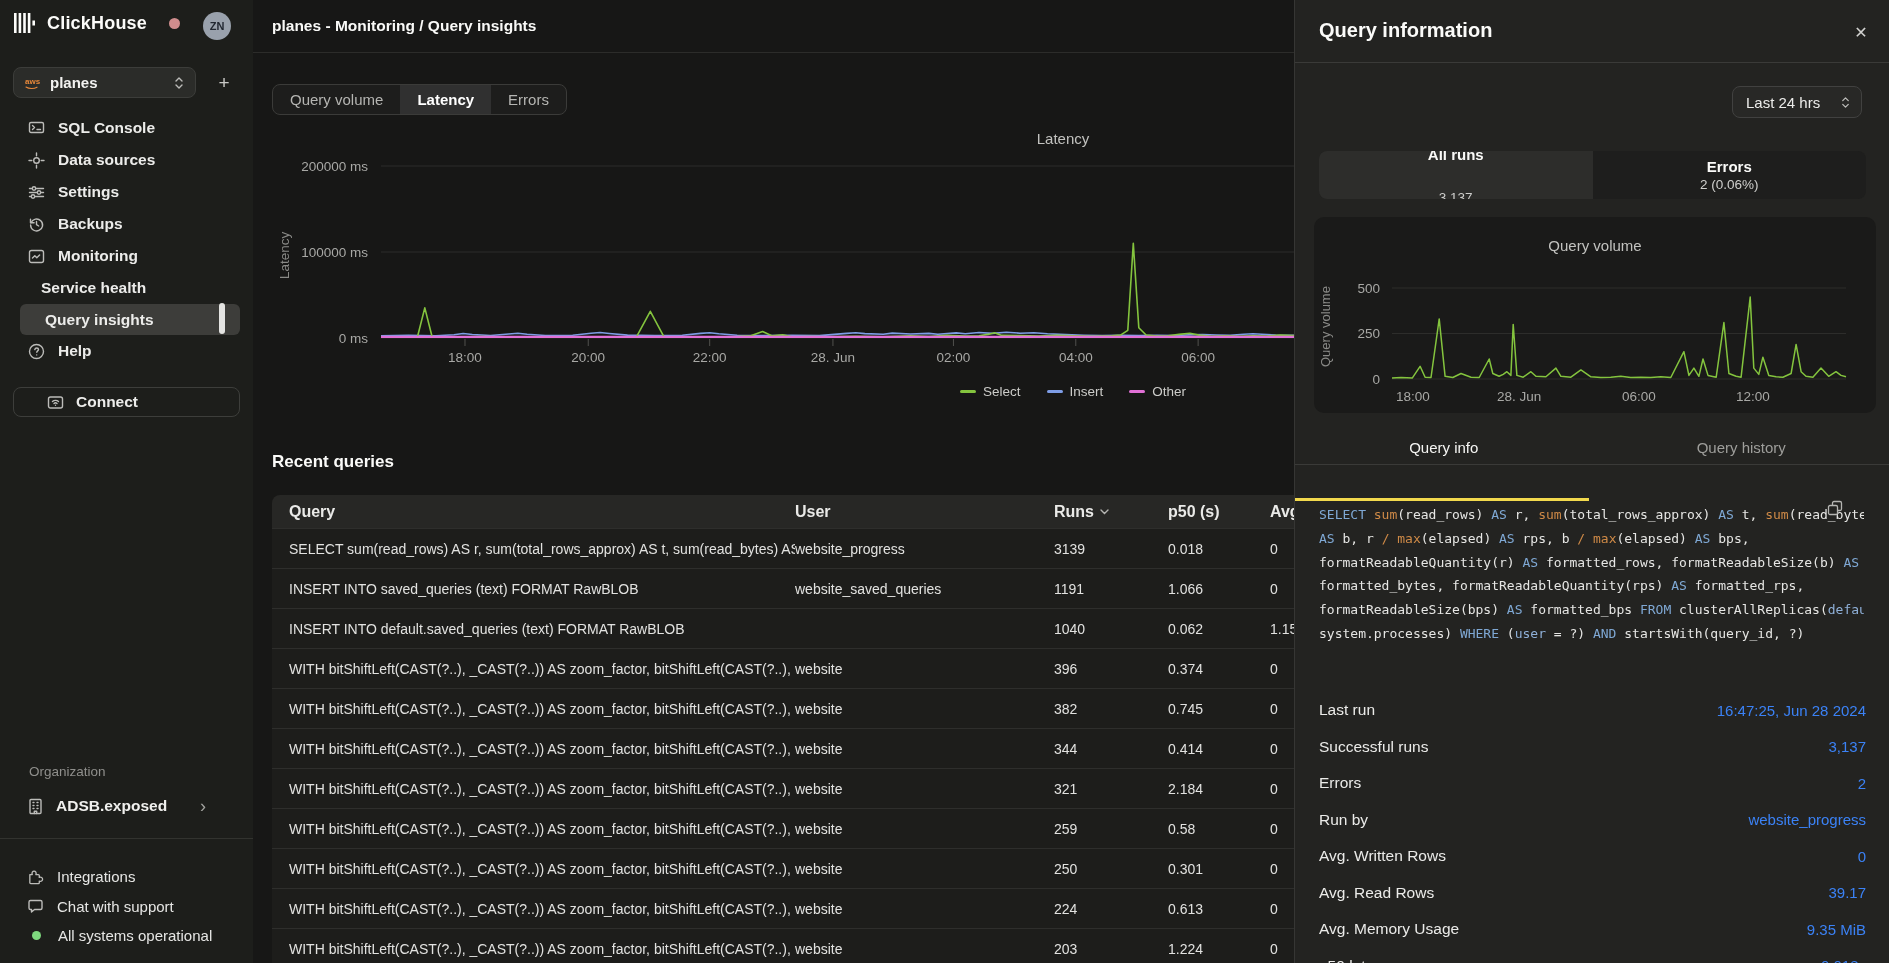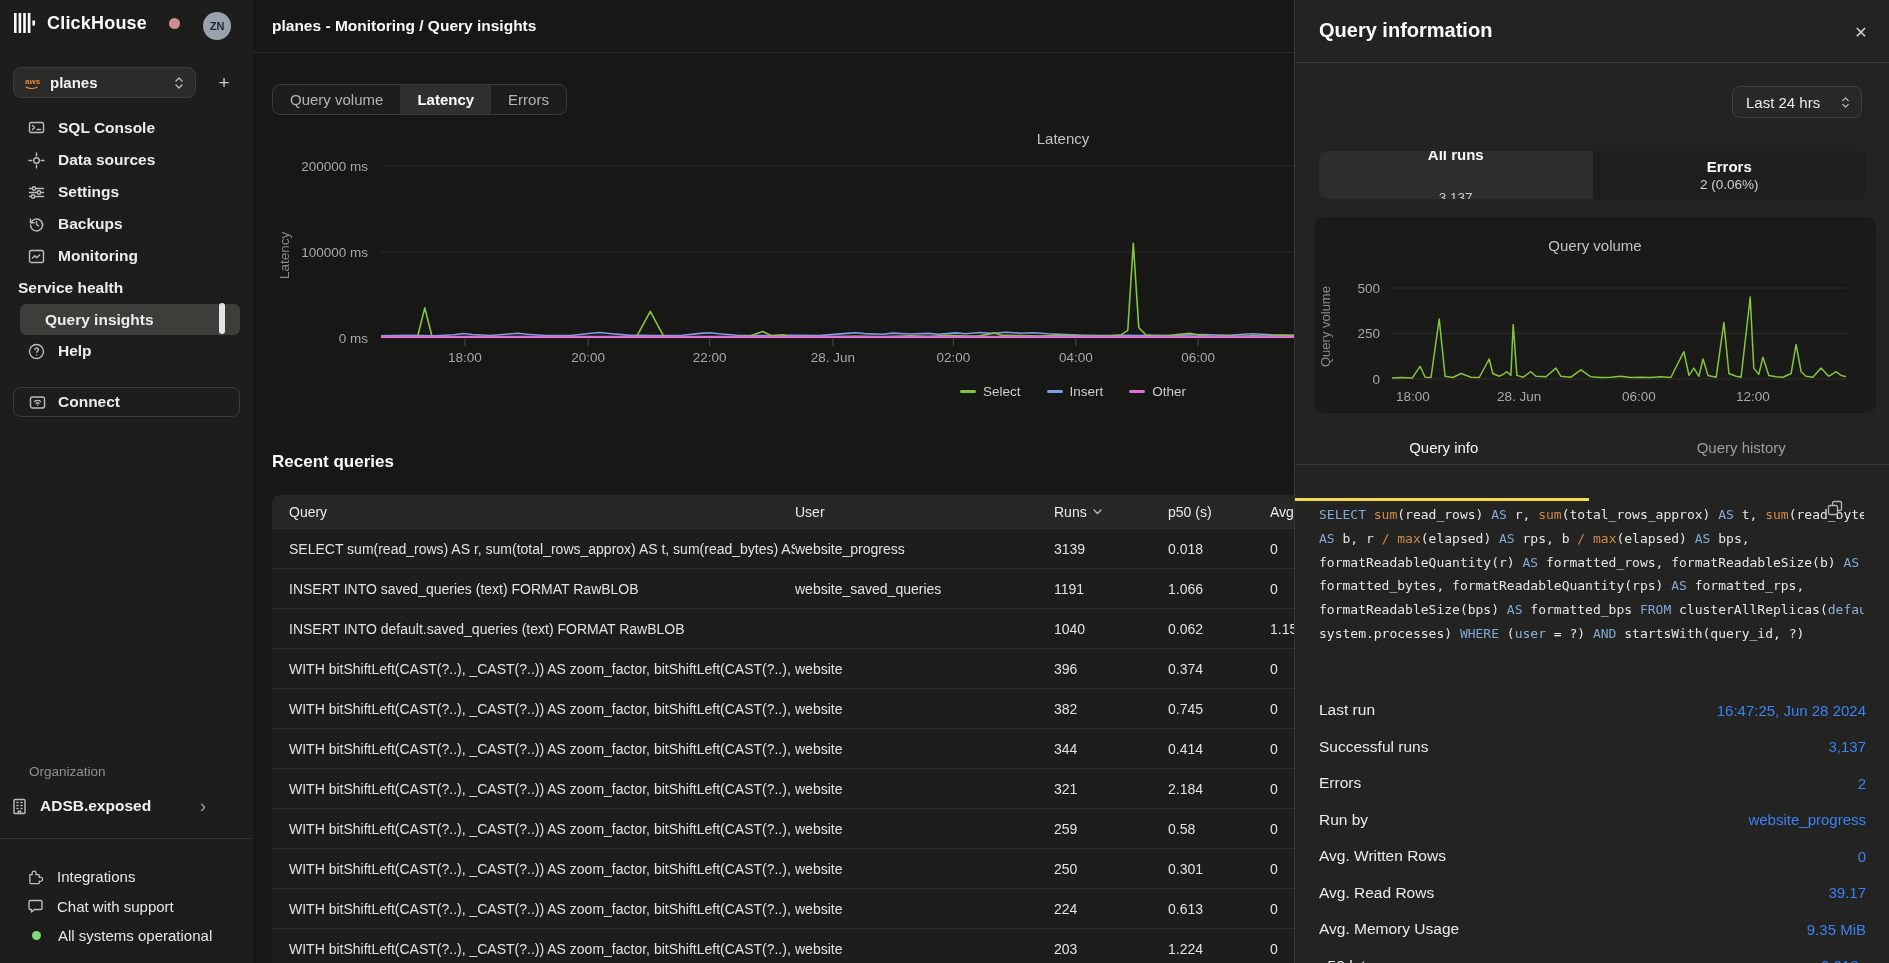--- a/index.html
+++ b/index.html
@@ -18,30 +18,30 @@
     background:#99a1ac; color:#222832; font-size:11px; font-weight:700; display:flex;
     align-items:center; justify-content:center; }
   .workspace { position:absolute; left:13px; top:67px; width:183px; height:31px; border-radius:8px;
     background:#2b2c29; border:1px solid #3c3d3a; display:flex; align-items:center; padding:0 10px; gap:9px; }
   .workspace .ws-name { flex:1; font-size:15px; font-weight:600; color:#f2f2f0; }
   .ws-add { position:absolute; left:210px; top:67px; width:28px; height:31px; display:flex;
     align-items:center; justify-content:center; font-size:19px; color:#c9c9c6; cursor:pointer; }
   .nav { position:absolute; left:0; top:112px; width:253px; }
   .nav-item { display:flex; align-items:center; gap:13px; height:32px; padding-left:27px;
     font-size:15.5px; font-weight:600; color:#ececea; cursor:pointer; }
-  .nav-item.sub { padding-left:18px; }
+  .nav-item.sub { padding-left:41px; }
   .nav-item.selected { background:#3d3d3a; border-radius:6px; margin:0 13px 0 20px; padding-left:25px; height:31px; }
   .nav-icon { width:18px; display:flex; justify-content:center; }
   .scroll-pill { position:absolute; left:219px; top:303px; width:6px; height:31px; border-radius:3px; background:#e4e4e2; }
   .connect-box { position:absolute; left:13px; top:387px; width:227px; height:30px; border:1px solid #3d3e3b;
-    border-radius:8px; display:flex; align-items:center; gap:12px; padding-left:15px;
+    border-radius:8px; display:flex; align-items:center; gap:12px; padding-left:33px;
     font-size:15.5px; font-weight:600; color:#ececea; cursor:pointer; }
   .org-label { position:absolute; left:29px; top:764px; font-size:13.5px; color:#8f8f8c; }
   .org-row { position:absolute; left:0; top:791px; width:253px; height:30px; display:flex; align-items:center;
-    gap:12px; padding-left:11px; font-size:15.5px; font-weight:600; color:#f0f0ee; cursor:pointer; }
+    gap:12px; padding-left:27px; font-size:15.5px; font-weight:600; color:#f0f0ee; cursor:pointer; }
   .org-chevron { position:absolute; left:200px; font-size:18px; color:#a2a29f; font-weight:400; }
   .sb-divider { position:absolute; left:0; top:838px; width:253px; border-top:1px solid #32332f; }
   .footer-item { position:absolute; left:0; width:253px; height:28px; display:flex; align-items:center;
     gap:13px; padding-left:27px; font-size:15px; color:#e6e6e4; cursor:pointer; }
   .status-dot { width:9px; height:9px; border-radius:50%; background:#7ed87e; margin:0 4px 0 5px; }
   
   .main { position:absolute; left:253px; top:0; width:1041px; height:963px; background:#171716; overflow:hidden; }
   .main-title { position:absolute; left:19px; top:17px; font-size:15.5px; font-weight:700; color:#fafaf8; }
   .main-divider { position:absolute; left:0; top:52px; width:1041px; border-top:1px solid #2c2c2a; }
   .tabs { position:absolute; left:19px; top:84px; height:31px; display:flex; border:1px solid #3b3b39;
@@ -54,21 +54,21 @@
     transform:rotate(180deg); font-size:13.5px; color:#8a8a87; text-align:center; }
   .latency-svg { position:absolute; left:47px; top:120px; }
   .legend { position:absolute; left:660px; top:384px; width:320px; display:flex; justify-content:center; gap:26px; }
   .legend-item { display:flex; align-items:center; gap:7px; font-size:13.5px; color:#ccccc9; cursor:pointer; }
   .legend-item .sw { width:16px; height:3px; border-radius:2px; display:inline-block; }
   .recent-title { position:absolute; left:19px; top:452px; font-size:17px; font-weight:700; color:#fafaf8; }
   .table { position:absolute; left:19px; top:495px; width:1060px; }
   .thead, .trow { display:grid; grid-template-columns:523px 259px 114px 102px 62px; align-items:center; }
   .thead { height:33px; background:#27272
 5; background:#272725; border-radius:8px 8px 0 0; }
-  .th { font-size:14px; font-weight:400; color:#eaeae8; display:flex; align-items:center; gap:6px; }
+  .th { font-size:16px; font-weight:700; color:#eaeae8; display:flex; align-items:center; gap:6px; }
   .th:first-child, .td:first-child { padding-left:17px; }
   .trow { height:40px; background:#1d1d1b; border-top:1px solid #2e2e2c; cursor:pointer; }
   .td { font-size:14px; color:#e2e2e0; white-space:nowrap; overflow:hidden; }
   
   .panel { position:absolute; left:1294px; top:0; width:595px; height:963px; background:#232321;
     border-left:1px solid #363634; }
   .panel-title { position:absolute; left:24px; top:19px; font-size:20px; font-weight:700; color:#fbfbf9; }
   .panel-close { position:absolute; left:554px; top:20px; width:24px; height:24px; font-size:16px;
     color:#d2d2d0; display:flex; align-items:center; justify-content:center; cursor:pointer; }
   .panel-divider { position:absolute; left:0; top:62px; width:595px; border-top:1px solid #3a3a38; }

